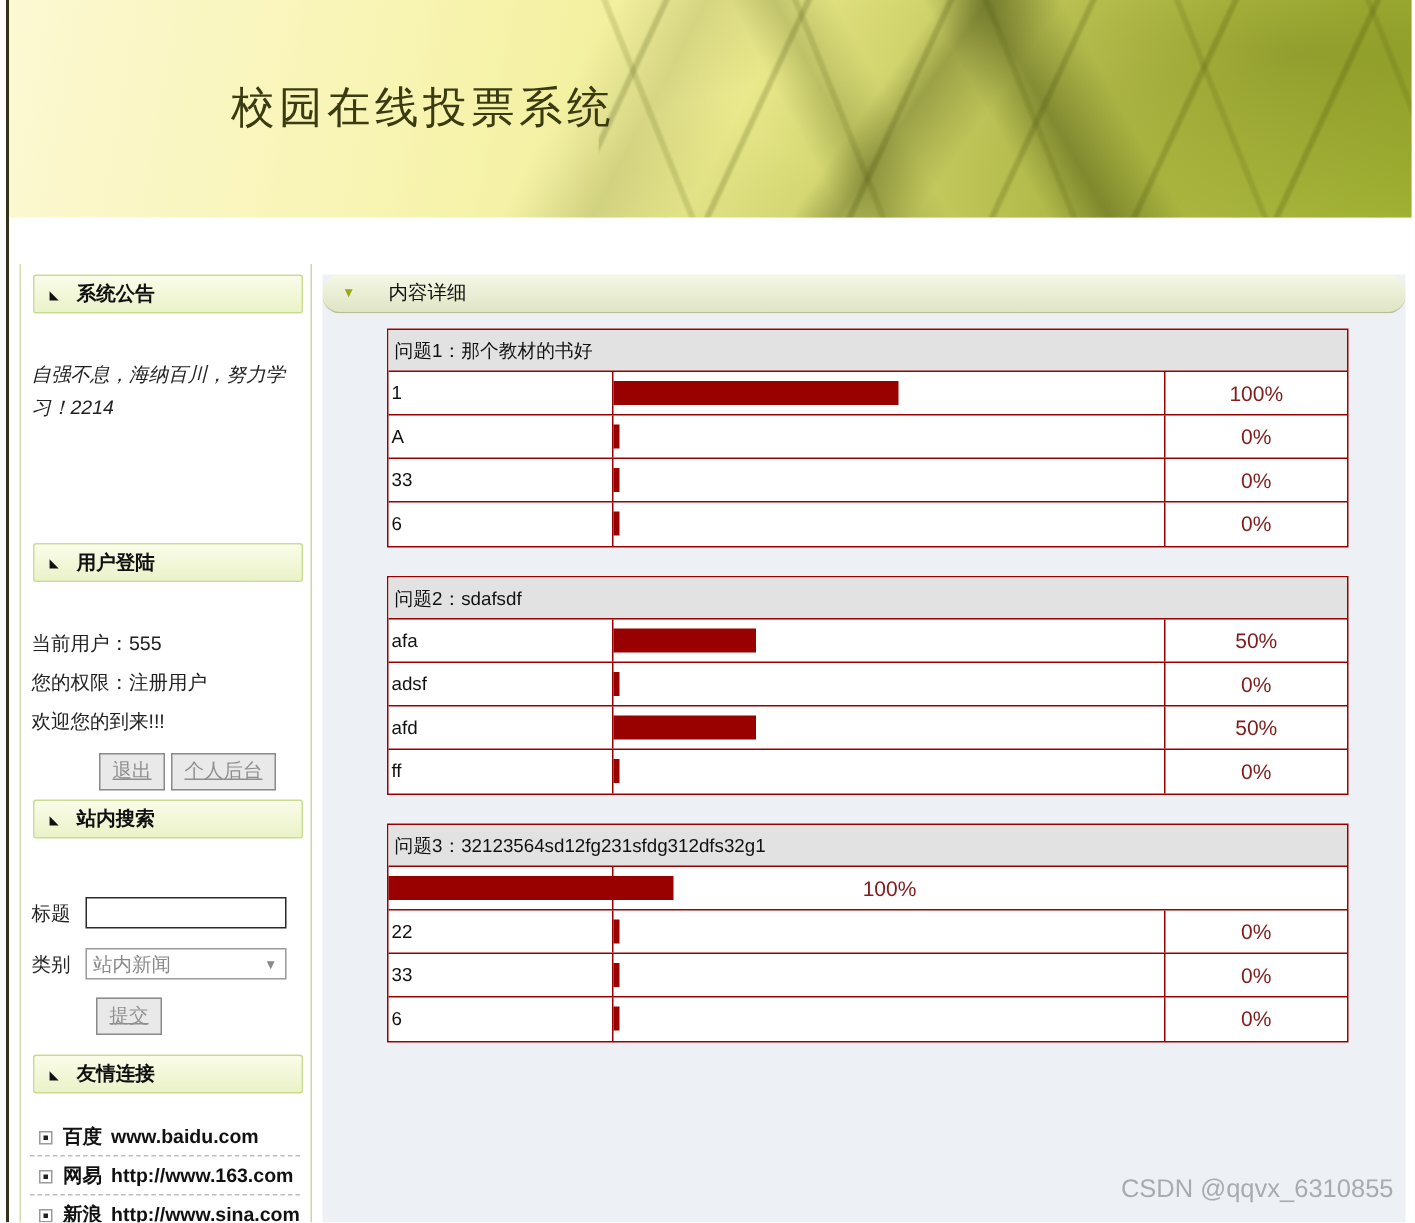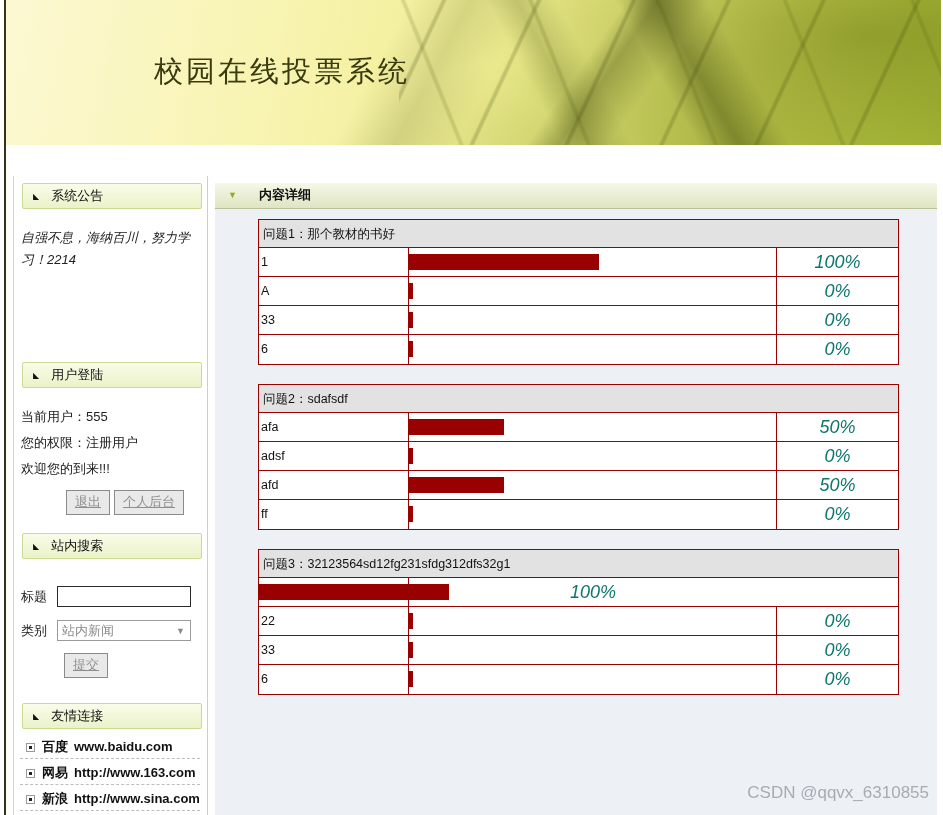--- a/index.html
+++ b/index.html
@@ -31,23 +31,23 @@
       border-top:2px solid #55582e; border-bottom:1px solid #9d9d93; }
   .nav-item { position:absolute; top:5px; font-size:13px; font-weight:bold; color:#111; cursor:pointer; white-space:nowrap; }
 
   
   .content { position:absolute; left:0; top:176px; right:0; bottom:0; background:#fff; }
 
   
   .sidebar { position:absolute; left:7px; top:0; width:195px; height:100%;
       background:#fff; border-left:1px solid #d6daae; border-right:1px solid #cfd4a8; }
   .side-section { position:absolute; left:0; width:100%; }
-  .side-header { margin:0 5px 4px 8px; height:26px; line-height:24px;
+  .side-header { margin:0 5px 16px 8px; height:26px; line-height:24px;
       background:linear-gradient(#fafce9,#eaf2c8); border:1px solid #c9dc92; border-radius:2px;
-      font-size:13px; font-weight:normal; color:#111; }
+      font-size:13px; font-weight:bold; color:#111; }
   .side-header .tri { display:inline-block; margin:0 12px 0 10px; font-size:8px; color:#111; vertical-align:1px; }
   .side-body { padding:0 7px; font-size:13px; color:#222; }
 
   .announce-text { padding-top:14px; line-height:22px;font-style:italic; }
 
   .login-body { padding-top:12px; }
   .login-line { line-height:26px; }
   .btn-row { margin:8px 0 0 45px; }
   .gray-btn { display:inline-block; margin-right:4px; padding:2px 8px 3px; background:#e9e9e9;
       border:1px solid #8a8a8a; font-size:13px; color:#8f8f8f; text-decoration:underline; cursor:pointer;
@@ -65,33 +65,33 @@
   .links-body { padding:0 7px 0 6px; }
   .link-row { height:26px; line-height:25px; border-bottom:1px dashed #bdbdbd; white-space:nowrap; cursor:pointer; }
   .link-bullet { display:inline-block; width:9px; height:9px; border:1px solid #9a9a9a; margin:0 7px 0 6px; position:relative; vertical-align:-1px; }
   .link-bullet::after { content:""; position:absolute; left:2px; top:2px; width:3px; height:3px; background:#222; }
   .link-name, .link-url { font-size:13px; font-weight:bold; color:#111; }
   .link-name { margin-right:6px; }
 
   
   .main { position:absolute; left:209px; top:7px; width:722px; bottom:0; background:#edf1f6; }
   .main-header { height:26px; line-height:24px; background:linear-gradient(#f5f8e6,#dfe5c4);
-      border-bottom:1px solid #b9c098; font-size:13px; font-weight:bold; color:#111; }
+      border-bottom:1px solid #b9c098; font-size:13px; font-weight:normal; color:#111;border-radius:12px; }
   .main-header .tri { display:inline-block; margin:0 22px 0 13px; font-size:9px; color:#9aa81e; vertical-align:1px; }
 
   .polls { position:absolute; left:43px; top:36px; width:641px; }
   .poll-table { border:1px solid #990000; margin-bottom:19px; background:#fff; }
   .poll-question { height:28px; line-height:28px; background:#e2e2e2; padding-left:4px;
       font-size:12.5px; color:#111; border-bottom:1px solid #990000; }
   .poll-row { display:grid; grid-template-columns:150px 368px 121px; height:29px; border-bottom:1px solid #990000; }
   .poll-table .poll-row:last-child { border-bottom:none; }
   .cell-label { border-right:1px solid #990000; padding-left:2px; line-height:28px; font-size:12.5px; color:#111; overflow:hidden; }
   .cell-bar { border-right:1px solid #990000; position:relative; }
   .bar { position:absolute; left:0; top:6px; height:16px; background:#990000; }
-  .cell-pct { text-align:center; line-height:28px; font-size:18px; color:#0f766e;font-style:italic; }
+  .cell-pct { text-align:center; line-height:28px; font-size:14px; color:#7f1d1d; }
 
   .watermark { position:absolute; right:8px; bottom:12px; font-size:17px; color:#a7acb2; }
 </style>
 </head>
 <body>
 
 <div id="page">
   <div id="frame">
 
     <div class="banner">

